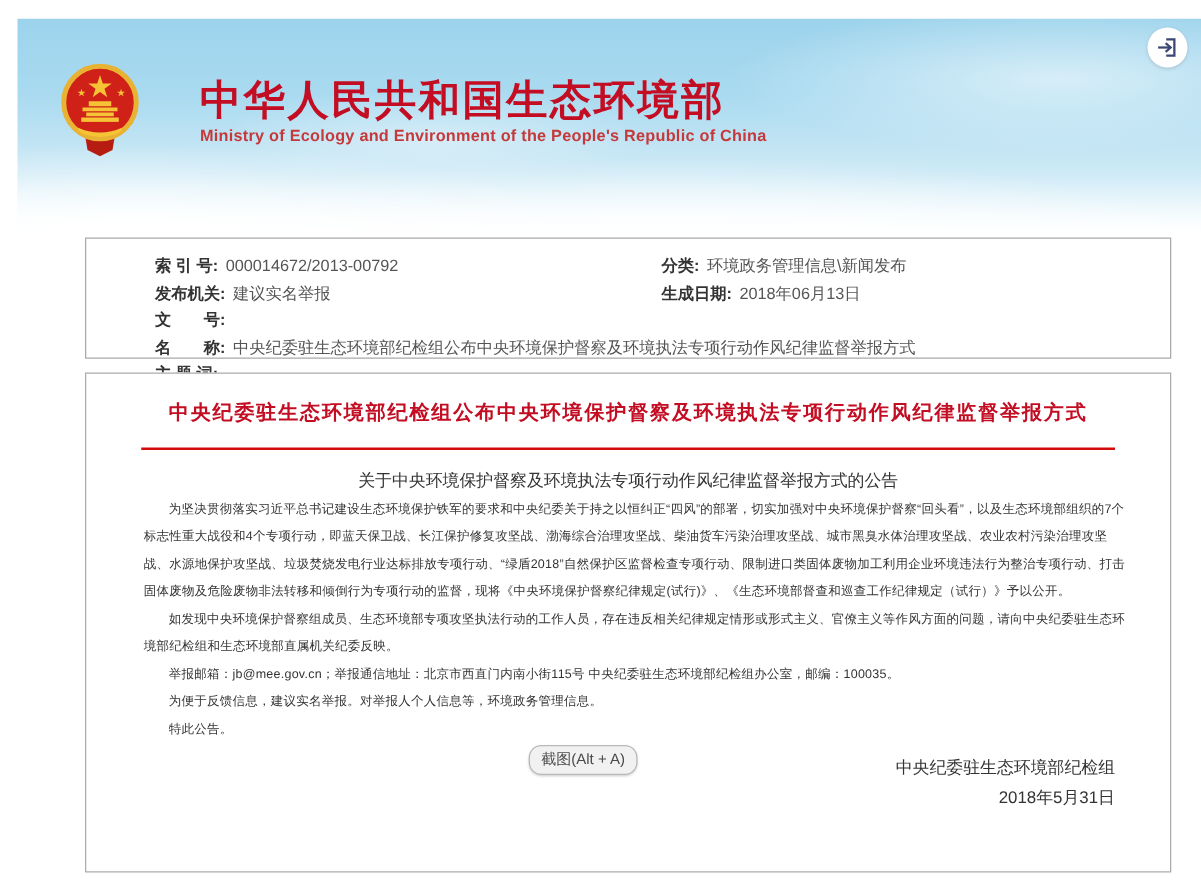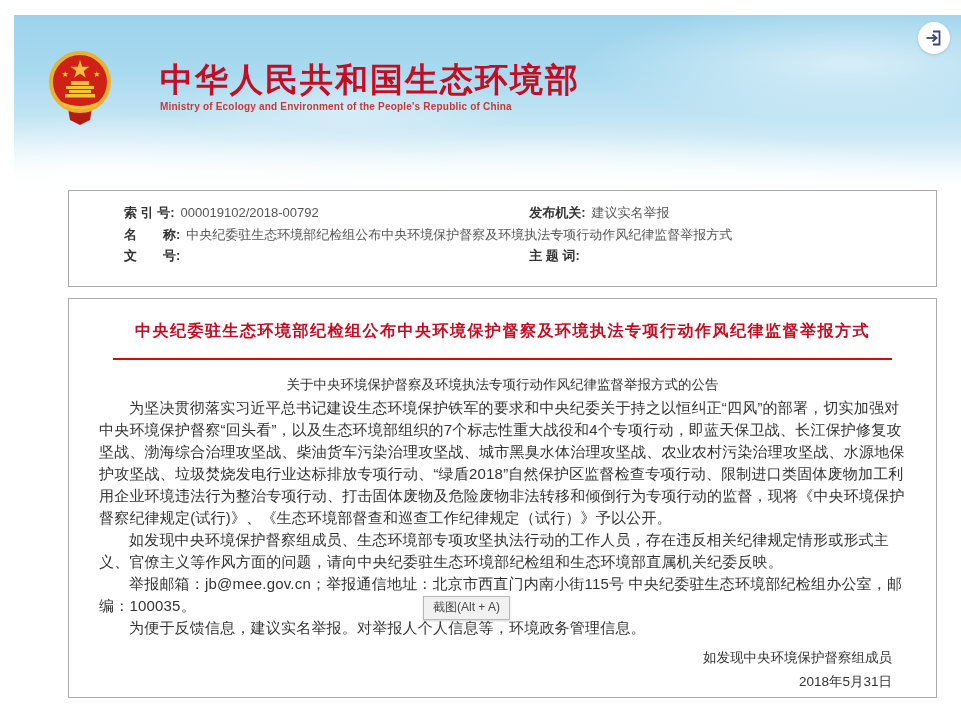--- a/index.html
+++ b/index.html
@@ -21,21 +21,21 @@
       radial-gradient(30% 40% at 35% 55%, rgba(255,255,255,.35), rgba(255,255,255,0) 60%),
       linear-gradient(180deg,#9cd3ec 0%,#a9daf0 35%,#cfeaf6 72%,#f6fcfe 92%,#ffffff 100%);
   }
   .brand{position:absolute;left:32px;top:33px;display:flex;align-items:flex-start;gap:32px;}
   .emblem{width:68px;height:76px;flex:0 0 auto;margin-top:2px;}
   .brand-text{margin-left:14px;padding-top:14px;}
   .brand-title{
     font-size:33px;font-weight:bold;color:#c30d23;letter-spacing:2px;line-height:1.1;
   }
   .brand-sub{
-    font-size:10px;font-weight:bold;color:#c6393b;margin-top:3px;letter-spacing:.2px;
+    font-size:13px;font-weight:bold;color:#c6393b;margin-top:3px;letter-spacing:.2px;
   }
   .exit-btn{
     position:absolute;right:11px;top:7px;width:32px;height:32px;border-radius:50%;
     background:#ffffff;box-shadow:0 1px 3px rgba(0,0,0,.15);
     display:flex;align-items:center;justify-content:center;cursor:pointer;border:none;padding:0;
   }
 
   
   .meta-box{
     position:absolute;left:68px;top:190px;width:869px;height:97px;
@@ -55,28 +55,28 @@
     padding:17px 30px 0 30px;color:#333;
   }
   .article-title{
     text-align:center;font-size:16px;font-weight:bold;color:#c30d23;
     letter-spacing:1.5px;line-height:22px;margin:4px 8px 0 8px;
   }
   .red-rule{height:2px;background:#d30b0b;border:0;margin:16px 14px 0 14px;}
   .article-sub{
     text-align:center;font-size:13.5px;color:#333;margin-top:14px;line-height:22px;
   }
-  .article-body{font-size:15px;line-height:22px;letter-spacing:.2px;margin-top:1px;}
+  .article-body{font-size:10px;line-height:22px;letter-spacing:.2px;margin-top:1px;margin-left:16px;}
   .article-body p{margin:0;text-indent:2em;}
   .sign-block{margin-top:7px;text-align:right;font-size:13.5px;line-height:24px;padding-right:14px;}
 
   
   .shot-tooltip{
     position:absolute;left:423px;top:596px;
-    background:#f1f1f1;border:1px solid #b9b9b9;border-radius:0;
+    background:#f1f1f1;border:1px solid #b9b9b9;border-radius:10px;
     box-shadow:0 1px 2px rgba(0,0,0,.18);
     font-size:12px;color:#4a4a4a;padding:2px 9px 3px 9px;white-space:nowrap;
   }
 </style>
 </head>
 <body>
 
 <div class="page">
 
   <div class="site-header">
@@ -108,49 +108,56 @@
           <line x1="2.5" y1="10" x2="11.5" y2="10" stroke="#3a4673" stroke-width="1.8"></line>
           <path d="M8.5 6.5 L12.5 10 L8.5 13.5" fill="none" stroke="#3a4673" stroke-width="1.8"></path>
         </svg>
       </span>
     </button>
   </div>
 
   <div class="meta-box">
     <div class="meta-grid">
       <div class="meta-cell">
-        <span class="meta-label">索 引 号:</span><span>000019102/2018-00792</span>
+        <span class="meta-label">索 引 号:</span><span>000014672/2013-00792</span>
+      </div>
+      <div class="meta-cell">
+        <span class="meta-label">分类:</span><span>环境政务管理信息\新闻发布</span>
       </div>
       <div class="meta-cell">
         <span class="meta-label">发布机关:</span><span>建议实名举报</span>
       </div>
-      <div class="meta-cell full">
-        <span class="meta-label">名　　称:</span><span>中央纪委驻生态环境部纪检组公布中央环境保护督察及环境执法专项行动作风纪律监督举报方式</span>
+      <div class="meta-cell">
+        <span class="meta-label">生成日期:</span><span>2018年06月13日</span>
       </div>
       <div class="meta-cell">
         <span class="meta-label">文　　号:</span><span></span>
+      </div>
+      <div class="meta-cell full">
+        <span class="meta-label">名　　称:</span><span>中央纪委驻生态环境部纪检组公布中央环境保护督察及环境执法专项行动作风纪律监督举报方式</span>
       </div>
       <div class="meta-cell">
         <span class="meta-label">主 题 词:</span><span></span>
       </div>
     </div>
   </div>
 
   <div class="article-box">
     <div class="article-title">中央纪委驻生态环境部纪检组公布中央环境保护督察及环境执法专项行动作风纪律监督举报方式</div>
     <hr class="red-rule">
     <div class="article-sub">关于中央环境保护督察及环境执法专项行动作风纪律监督举报方式的公告</div>
     <div class="article-body">
       <p>为坚决贯彻落实习近平总书记建设生态环境保护铁军的要求和中央纪委关于持之以恒纠正“四风”的部署，切实加强对中央环境保护督察“回头看”，以及生态环境部组织的7个标志性重大战役和4个专项行动，即蓝天保卫战、长江保护修复攻坚战、渤海综合治理攻坚战、柴油货车污染治理攻坚战、城市黑臭水体治理攻坚战、农业农村污染治理攻坚战、水源地保护攻坚战、垃圾焚烧发电行业达标排放专项行动、“绿盾2018”自然保护区监督检查专项行动、限制进口类固体废物加工利用企业环境违法行为整治专项行动、打击固体废物及危险废物非法转移和倾倒行为专项行动的监督，现将《中央环境保护督察纪律规定(试行)》、《生态环境部督查和巡查工作纪律规定（试行）》予以公开。</p>
       <p>如发现中央环境保护督察组成员、生态环境部专项攻坚执法行动的工作人员，存在违反相关纪律规定情形或形式主义、官僚主义等作风方面的问题，请向中央纪委驻生态环境部纪检组和生态环境部直属机关纪委反映。</p>
       <p>举报邮箱：jb@mee.gov.cn；举报通信地址：北京市西直门内南小街115号 中央纪委驻生态环境部纪检组办公室，邮编：100035。</p>
       <p>为便于反馈信息，建议实名举报。对举报人个人信息等，环境政务管理信息。</p>
+      <p>特此公告。</p>
     </div>
     <div class="sign-block">
-      <div>如发现中央环境保护督察组成员</div>
+      <div>中央纪委驻生态环境部纪检组</div>
       <div>2018年5月31日</div>
     </div>
   </div>
 
   <div class="shot-tooltip">
     <span>截图(Alt + A)</span>
   </div>
 
 </div>
 

